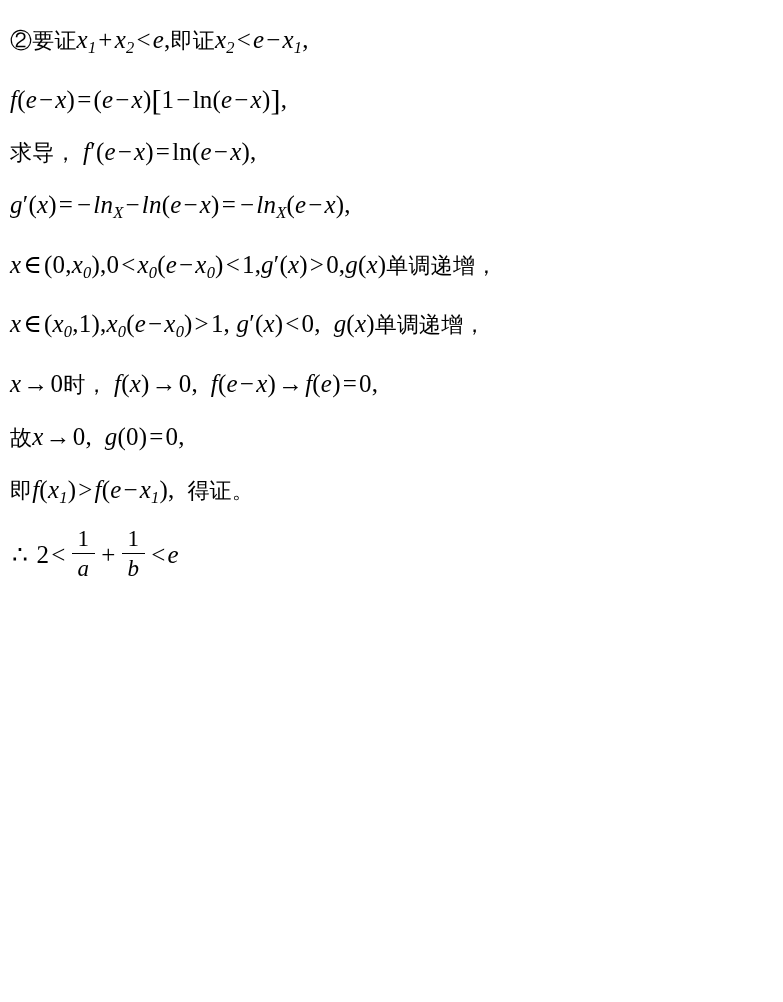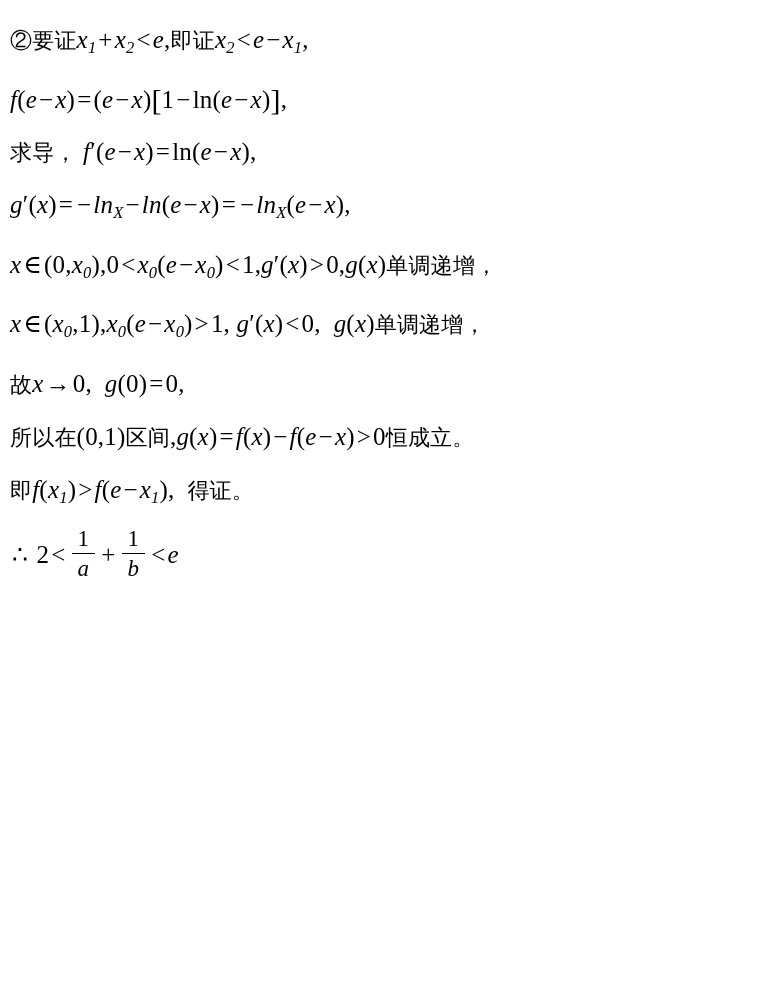--- a/index.html
+++ b/index.html
@@ -110,29 +110,29 @@
 
 
   <div class="line">
     <i class="v">x</i><span class="op">∈</span>(0,<i class="v">x</i><sub>0</sub>),0<span class="op">&lt;</span><i class="v">x</i><sub>0</sub>(<i class="v">e</i><span class="op">−</span><i class="v">x</i><sub>0</sub>)<span class="op">&lt;</span>1,<i class="v">g</i><span class="prime">′</span>(<i class="v">x</i>)<span class="op">&gt;</span>0,<i class="v">g</i>(<i class="v">x</i>)<span class="cjk">单调递增，</span>
   </div>
 
   <div class="line">
     <i class="v">x</i><span class="op">∈</span>(<i class="v">x</i><sub>0</sub>,1),<i class="v">x</i><sub>0</sub>(<i class="v">e</i><span class="op">−</span><i class="v">x</i><sub>0</sub>)<span class="op">&gt;</span>1,&nbsp;<i class="v">g</i><span class="prime">′</span>(<i class="v">x</i>)<span class="op">&lt;</span>0,&nbsp;&nbsp;<i class="v">g</i>(<i class="v">x</i>)<span class="cjk">单调递增，</span>
   </div>
 
+  <div class="line">
+    <i class="v">x</i><span class="op">→</span>0<span class="cjk">时，</span>&nbsp;<i class="v">f</i>(<i class="v">x</i>)<span class="op">→</span>0,&nbsp;&nbsp;<i class="v">f</i>(<i class="v">e</i><span class="op">−</span><i class="v">x</i>)<span class="op">→</span><i class="v">f</i>(<i class="v">e</i>)<span class="op">=</span>0,
+  </div>
 
   <div class="line">
     <span class="cjk">故</span><i class="v">x</i><span class="op">→</span>0,&nbsp;&nbsp;<i class="v">g</i>(0)<span class="op">=</span>0,
   </div>
 
 
-  <div class="line">
-    <span class="cjk">所以在</span>(0,1)<span class="cjk">区间</span>,<i class="v">g</i>(<i class="v">x</i>)<span class="op">=</span><i class="v">f</i>(<i class="v">x</i>)<span class="op">−</span><i class="v">f</i>(<i class="v">e</i><span class="op">−</span><i class="v">x</i>)<span class="op">&gt;</span>0<span class="cjk">恒成立。</span>
-  </div>
 
   <div class="line">
     <span class="cjk">即</span><i class="v">f</i>(<i class="v">x</i><sub>1</sub>)<span class="op">&gt;</span><i class="v">f</i>(<i class="v">e</i><span class="op">−</span><i class="v">x</i><sub>1</sub>),&nbsp;&nbsp;<span class="cjk">得证。</span>
   </div>
 
   <div class="line lastline">
     <span class="op">∴</span>&nbsp;2<span class="op">&lt;</span><span class="frac"><span class="num">1</span><span class="bar"></span><span class="den">a</span></span><span class="op">+</span><span class="frac"><span class="num">1</span><span class="bar"></span><span class="den">b</span></span><span class="op">&lt;</span><i class="v">e</i>
   </div>
 
 </div>

